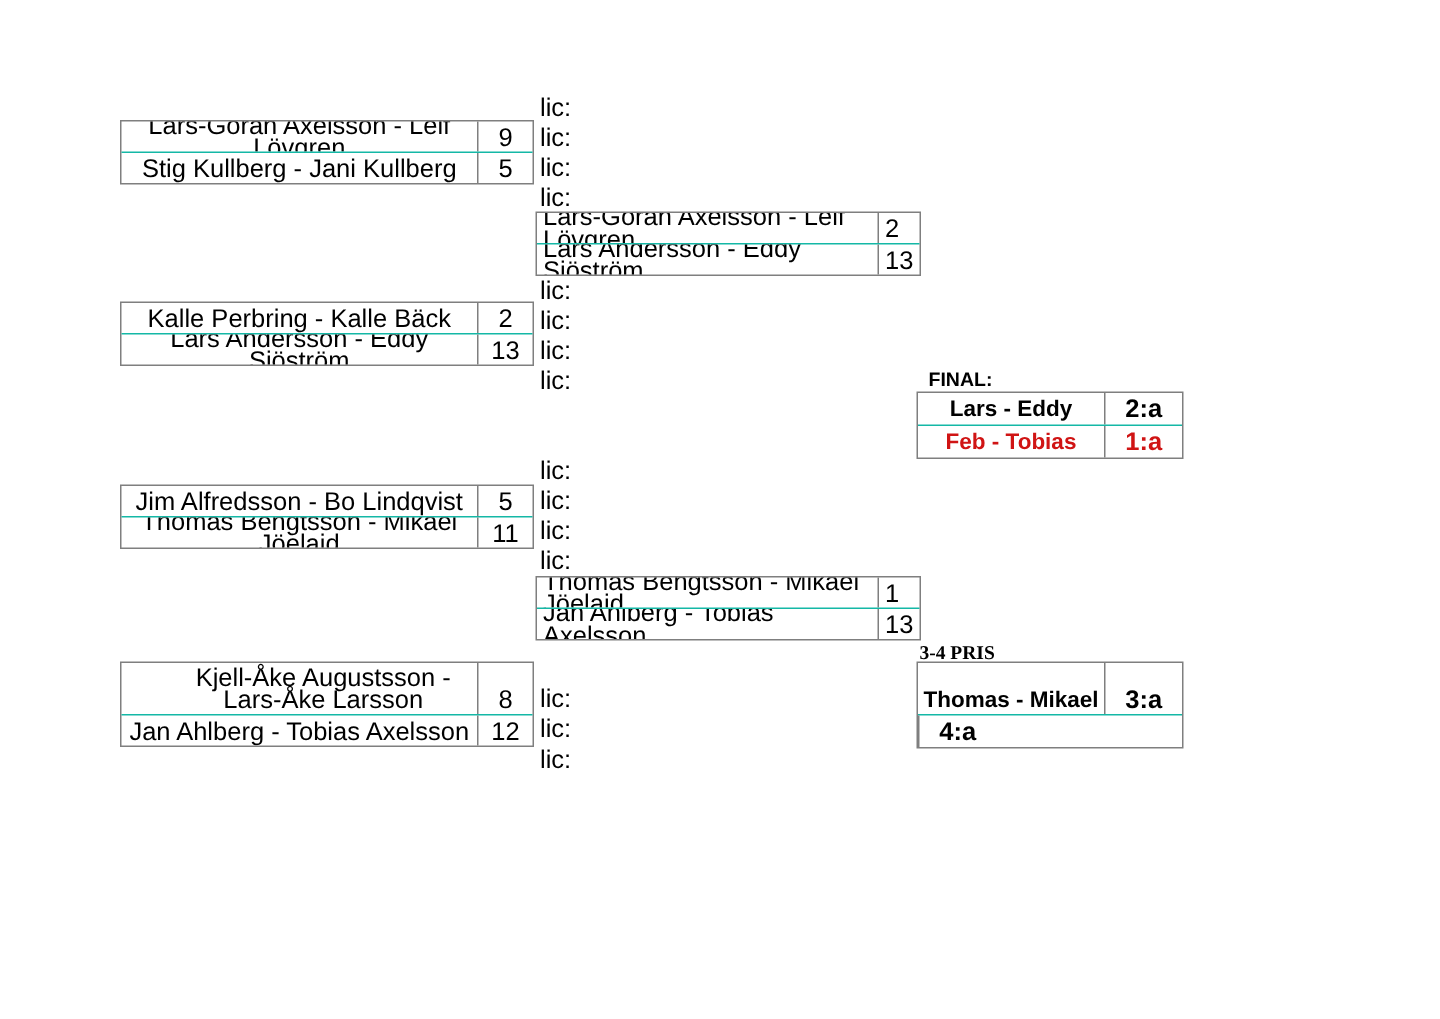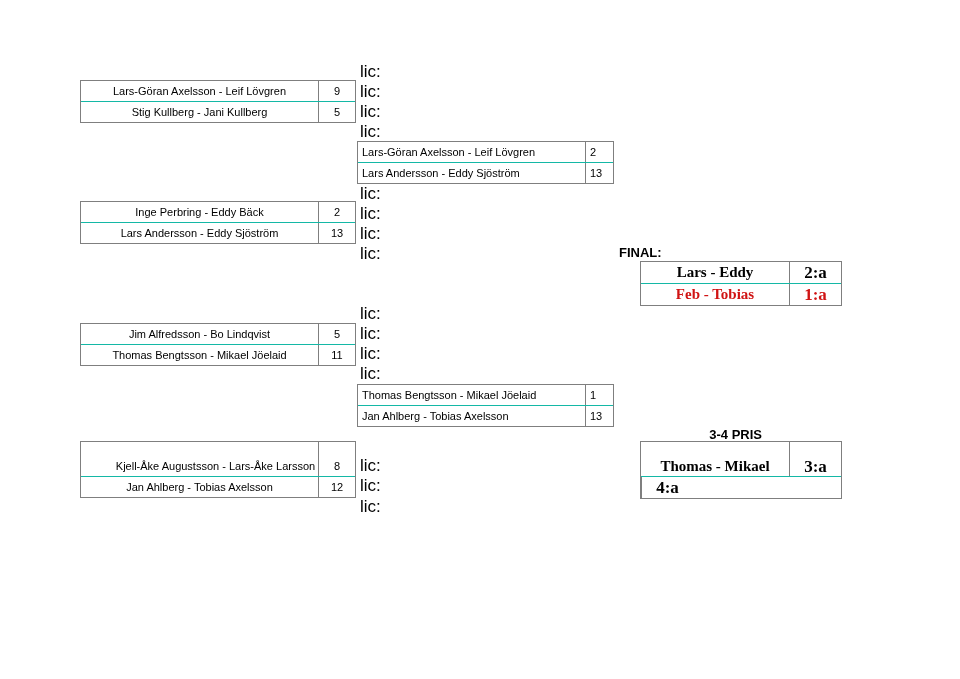--- a/index.html
+++ b/index.html
@@ -28,56 +28,56 @@
     display:flex;
     flex-direction:column;
   }
   .row { display:flex; }
   .row + .row { border-top:1px solid #14b8a6; }
   .cell {
     box-sizing:border-box;
     display:flex;
     align-items:center;
     justify-content:center;
-    font-size:11px;
+    font-size:17px;
     line-height:15px;
     overflow:hidden;
   }
   .name { flex:1; text-align:center; }
   .score { border-left:1px solid #7f7f7f; }
 
   
   .qf { left:80px; width:276px; }
   .qf .row { height:20px; }
   .qf .score { width:37px; }
   .qf .row.tall { height:34px;margin-left:32px; }
   .qf .row.tall .cell { align-items:flex-end; padding-bottom:2px; }
 
   
   .sf { left:357px; width:257px; }
   .sf .row { height:20px; }
   .sf .name { justify-content:flex-start; text-align:left; padding-left:4px; }
   .sf .score { width:28px; justify-content:flex-start; padding-left:4px; }
 
   
-  .fin { left:640px; width:202px;font-family:Liberation Serif, serif; }
+  .fin { left:611px; width:178px; }
   .fin .row { height:21px; }
   .fin .name { font-weight:bold; font-size:15px; }
   .fin .score { width:52px; font-weight:bold; font-size:17px; }
   .fin .row.tall { height:34px; }
   .fin .row.tall .cell { align-items:flex-end; padding-bottom:2px; }
   .winner-red { color:#d01414; }
 
   .caption {
     position:absolute;
     font-weight:bold;
     font-size:13px;
     line-height:15px;
   }
-  .caption.centered { text-align:right; }
+  .caption.centered { text-align:left;font-family:Liberation Serif, serif; }
 </style>
 </head>
 <body>
 
 <div class="canvas">
 
   <span class="lic" style="top:65px">lic:</span>
   <span class="lic" style="top:85px">lic:</span>
   <span class="lic" style="top:105px">lic:</span>
   <span class="lic" style="top:125px">lic:</span>
@@ -113,21 +113,21 @@
       <div class="cell score">2</div>
     </div>
     <div class="row">
       <div class="cell name">Lars Andersson - Eddy Sjöström</div>
       <div class="cell score">13</div>
     </div>
   </div>
 
   <div class="box qf" style="top:201px">
     <div class="row">
-      <div class="cell name">Inge Perbring - Eddy Bäck</div>
+      <div class="cell name">Kalle Perbring - Kalle Bäck</div>
       <div class="cell score">2</div>
     </div>
     <div class="row">
       <div class="cell name">Lars Andersson - Eddy Sjöström</div>
       <div class="cell score">13</div>
     </div>
   </div>
 
   <div class="caption" style="left:619px; top:245px">FINAL:</div>
   <div class="box fin" style="top:261px">

